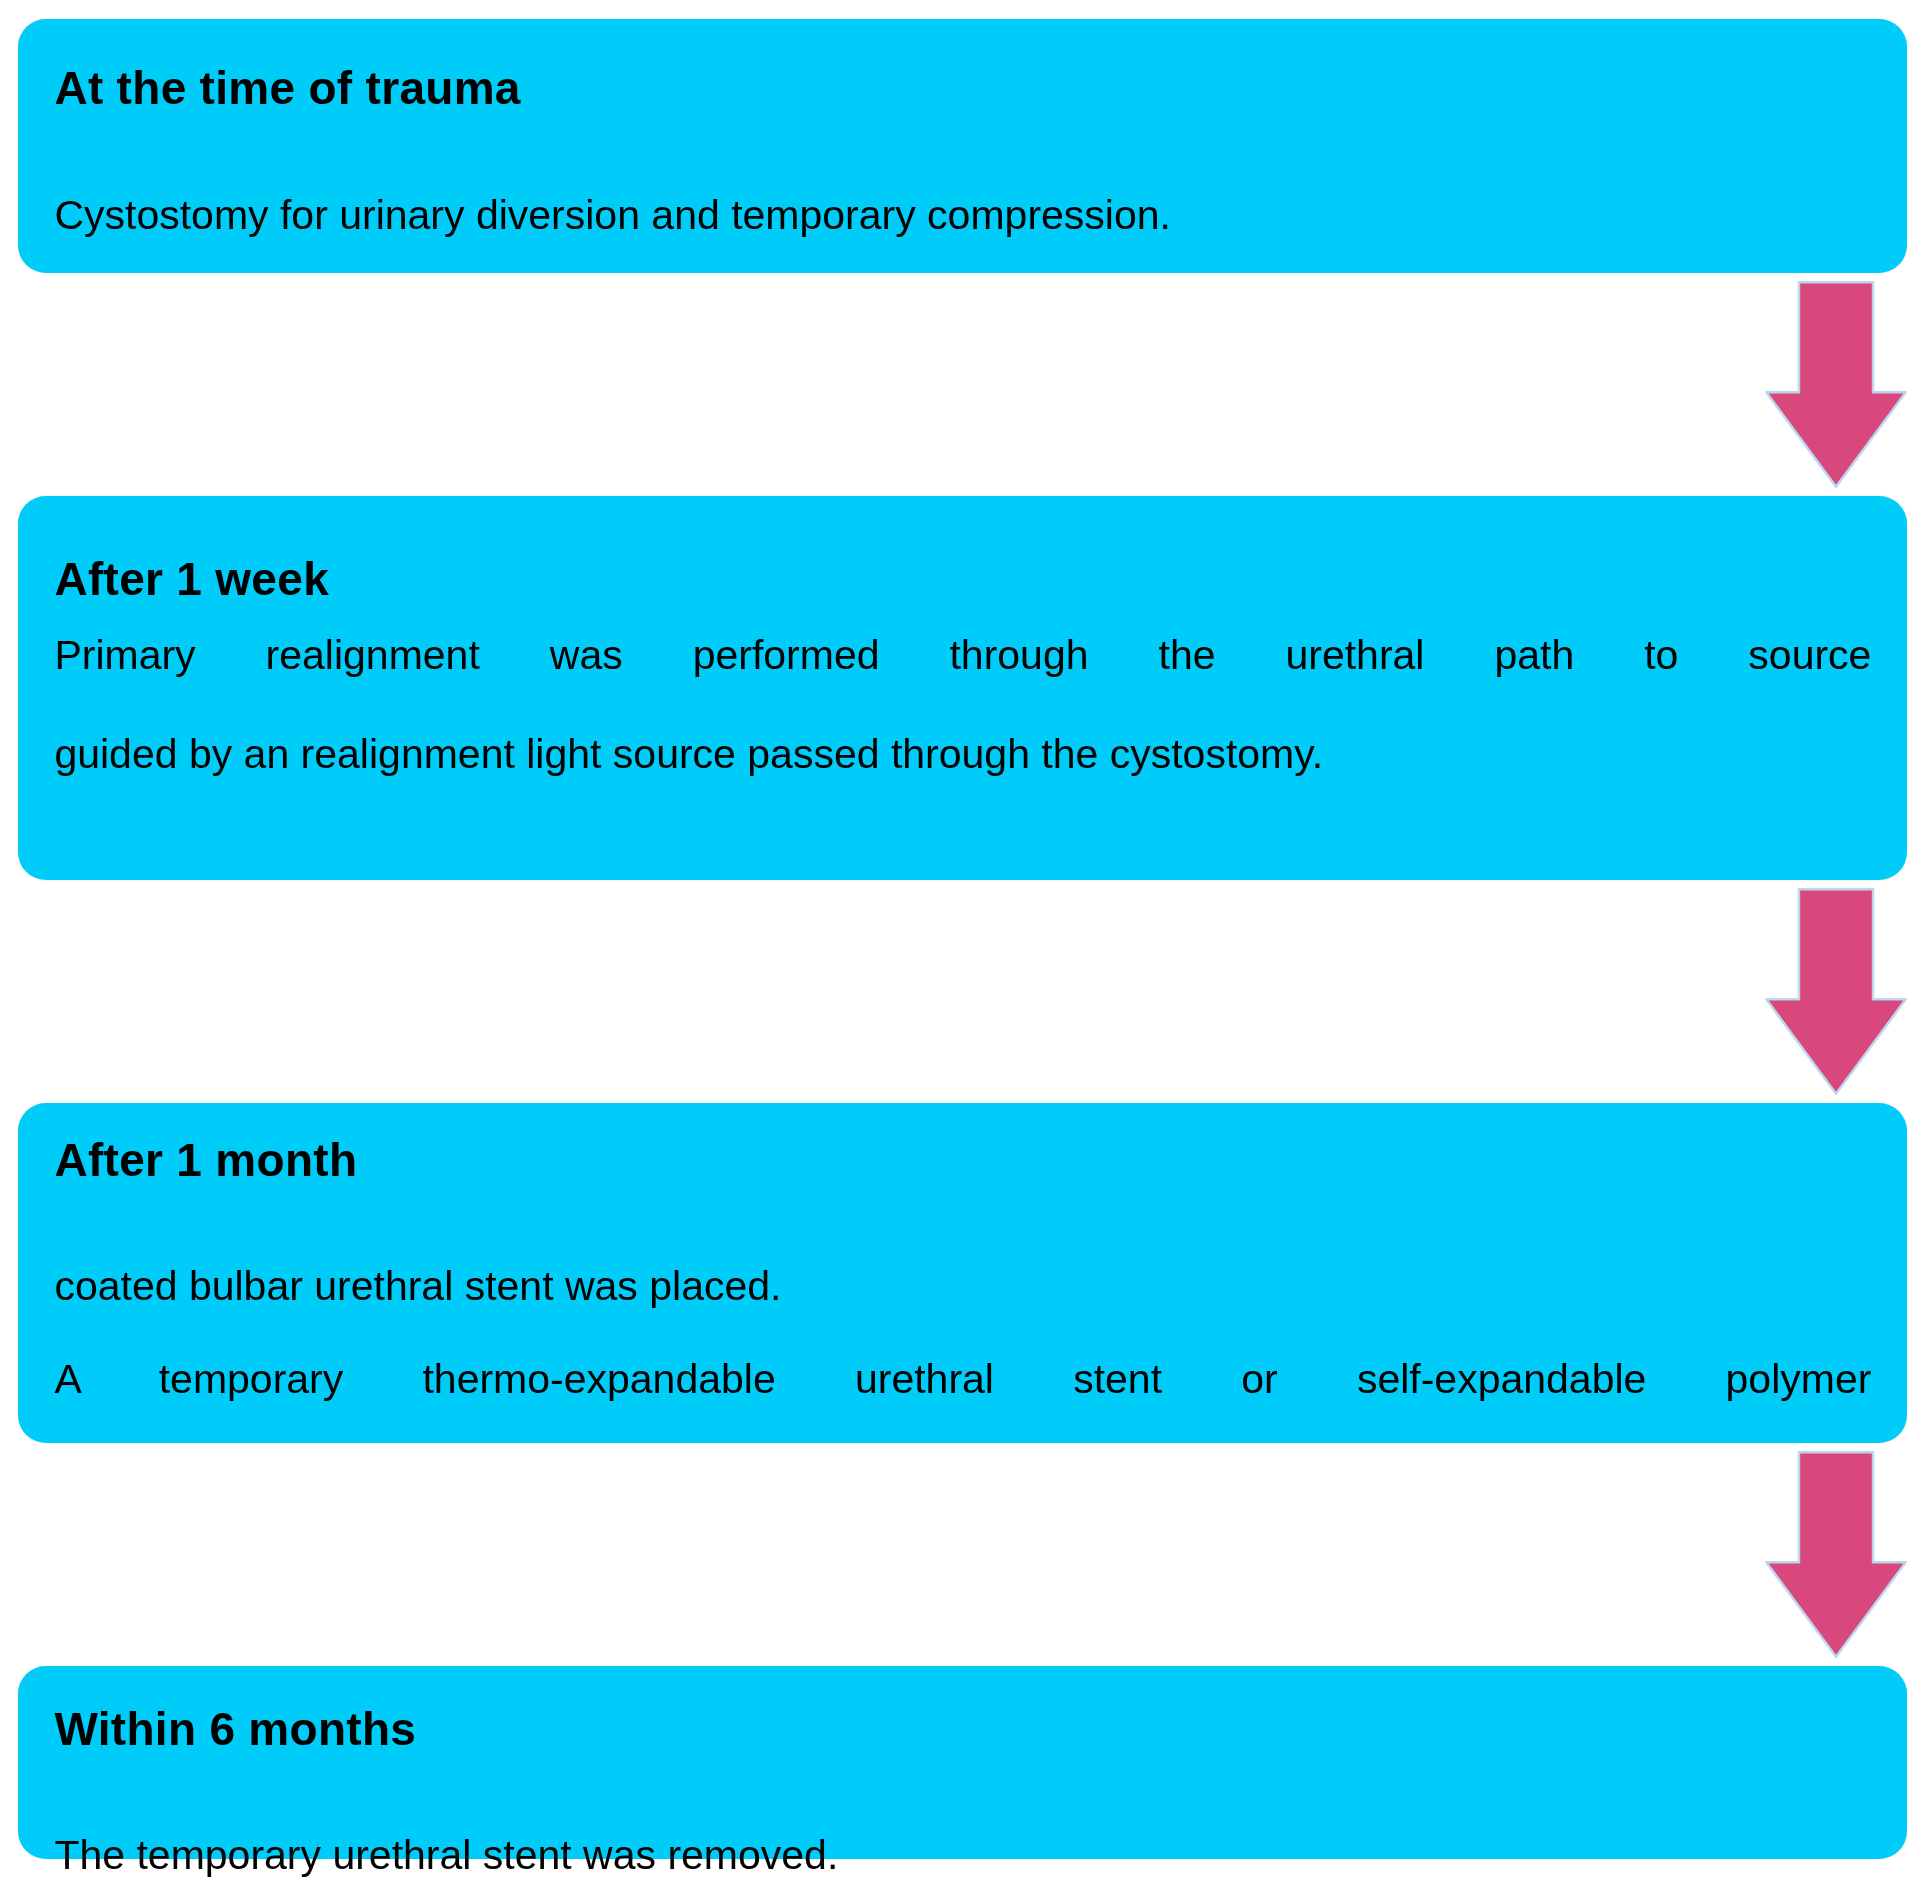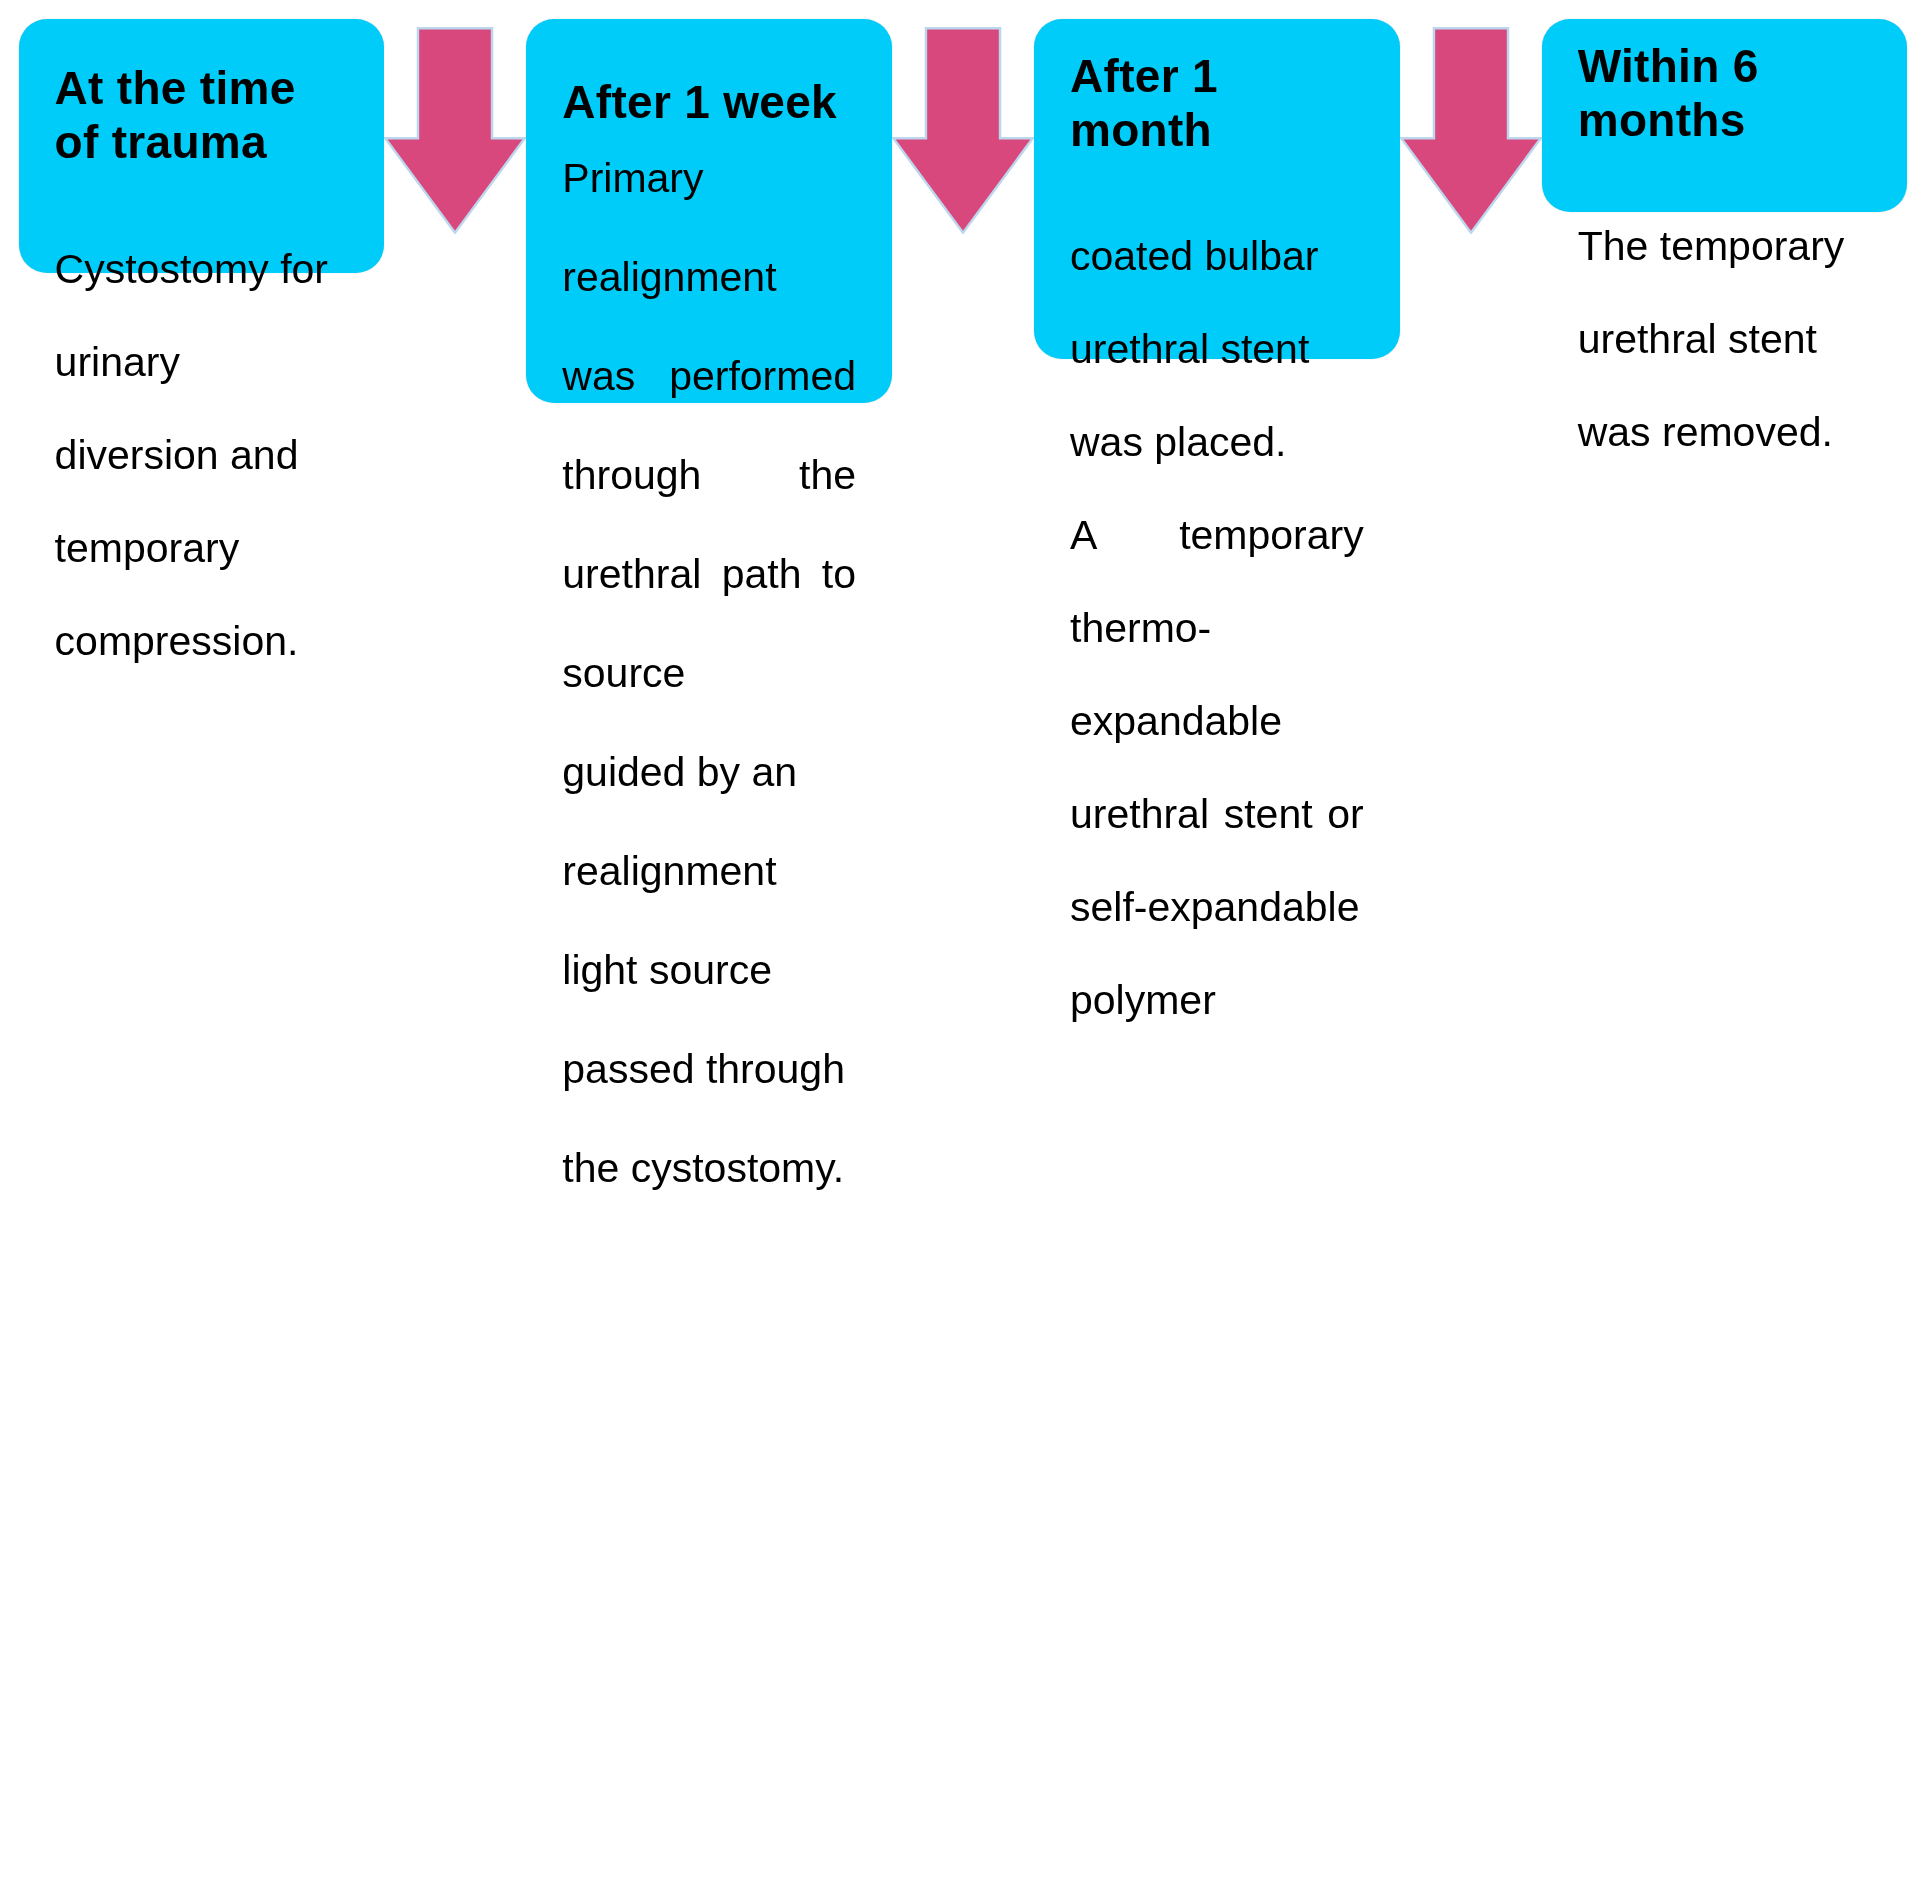--- a/index.html
+++ b/index.html
@@ -15,22 +15,22 @@
     position: relative;
     width: 1926px;
     height: 1904px;
     background: var(--page-bg, #ffffff);
     overflow: hidden;
     box-sizing: border-box;
     padding: 18.6px 18.6px 0 18.6px;
   }
   .flow {
     display: flex;
-    flex-direction: row;
-    align-items: flex-start;
+    flex-direction: column;
+    align-items: flex-end;
     width: 100%;
   }
   .step {
     box-sizing: border-box;
     width: 1889px;
     background: var(--box-bg, #00ccfa);
     border-radius: 28px;
     padding-left: 36px;
     padding-right: 36px;
     box-shadow: 0 0 1.2px rgba(120,140,160,0.45);
@@ -54,21 +54,21 @@
     text-align-last: justify;
   }
   
   .step-0 { height: 254px; padding-top: 42px; }
   .step-0 .step-title { margin-bottom: 54px; }
   .step-1 { height: 384px; padding-top: 56px; }
   .step-1 .step-title { }
   .step-1 .body-line { line-height: 99px; }
   .step-2 { height: 340px; padding-top: 30px; }
   .step-2 .step-title { margin-bottom: 53px; }
-  .step-3 { height: 193px; padding-top: 20px; }
+  .step-3 { height: 193px; padding-top: 36px; }
   .step-3 .step-title { margin-bottom: 53px; }
 
   .arrow-wrap {
     height: 223px;
     display: flex;
     align-items: center;
     justify-content: center;
     padding: 0;
   }
   .arrow-wrap svg {

